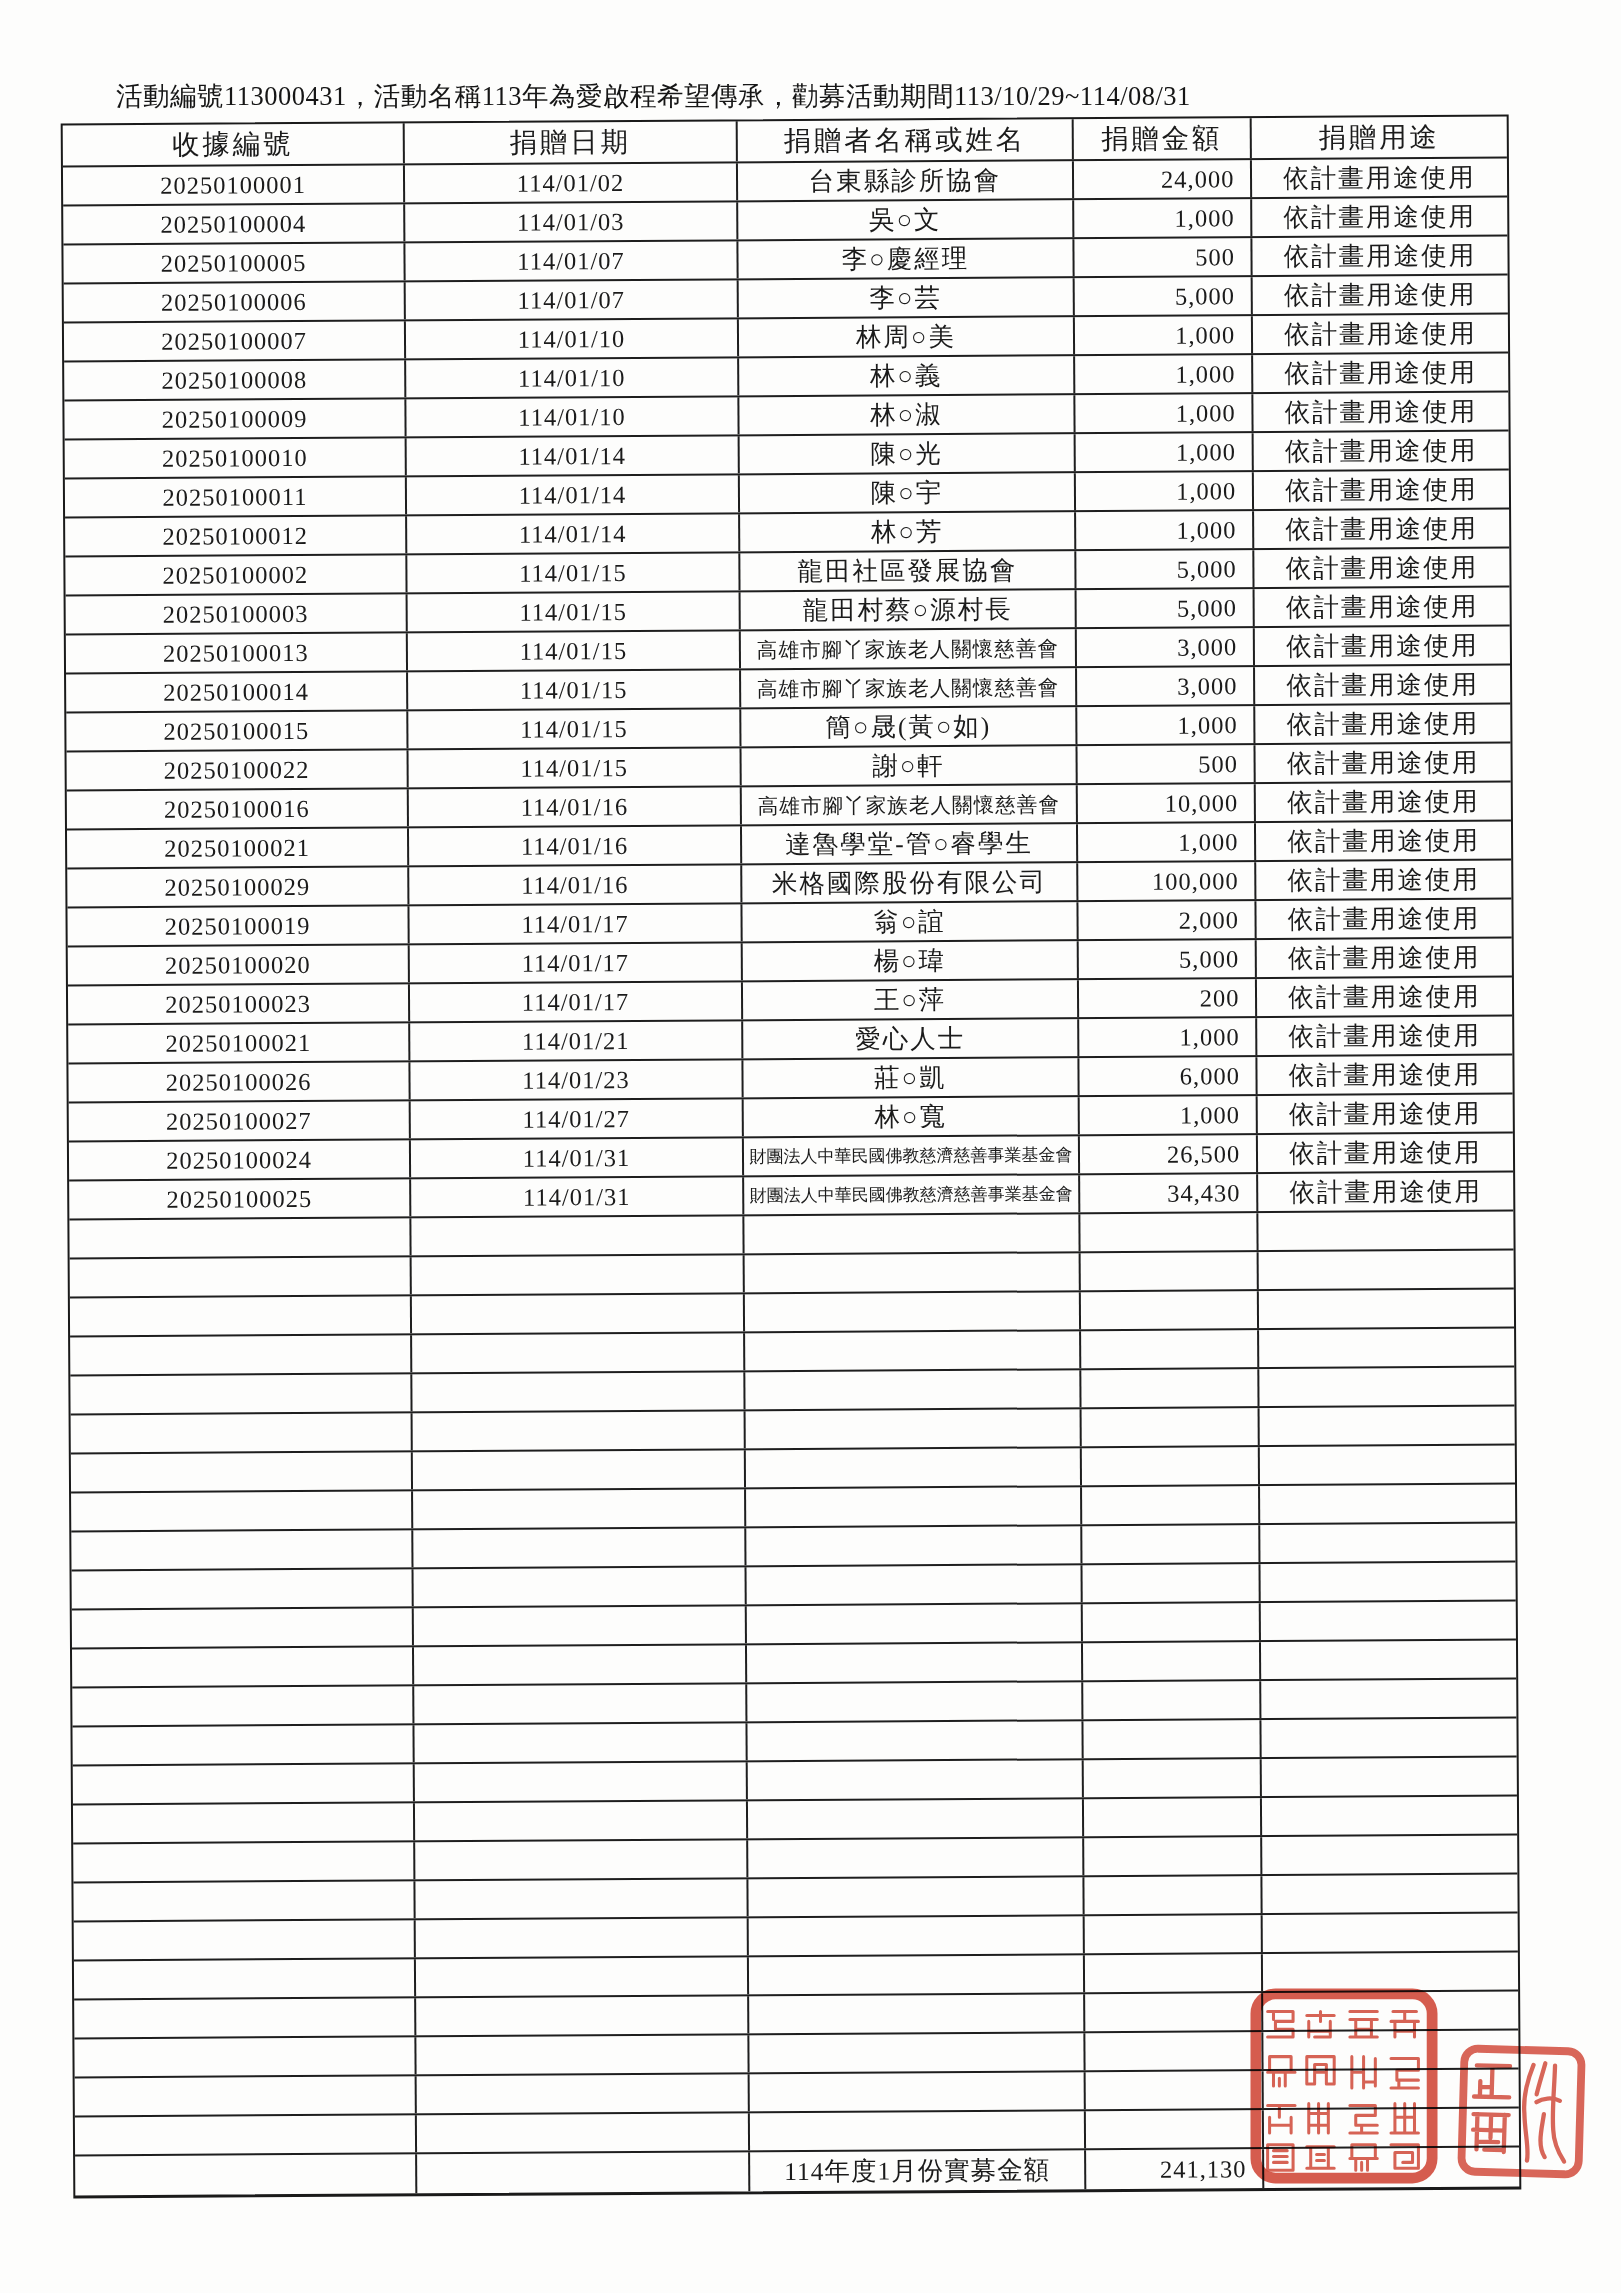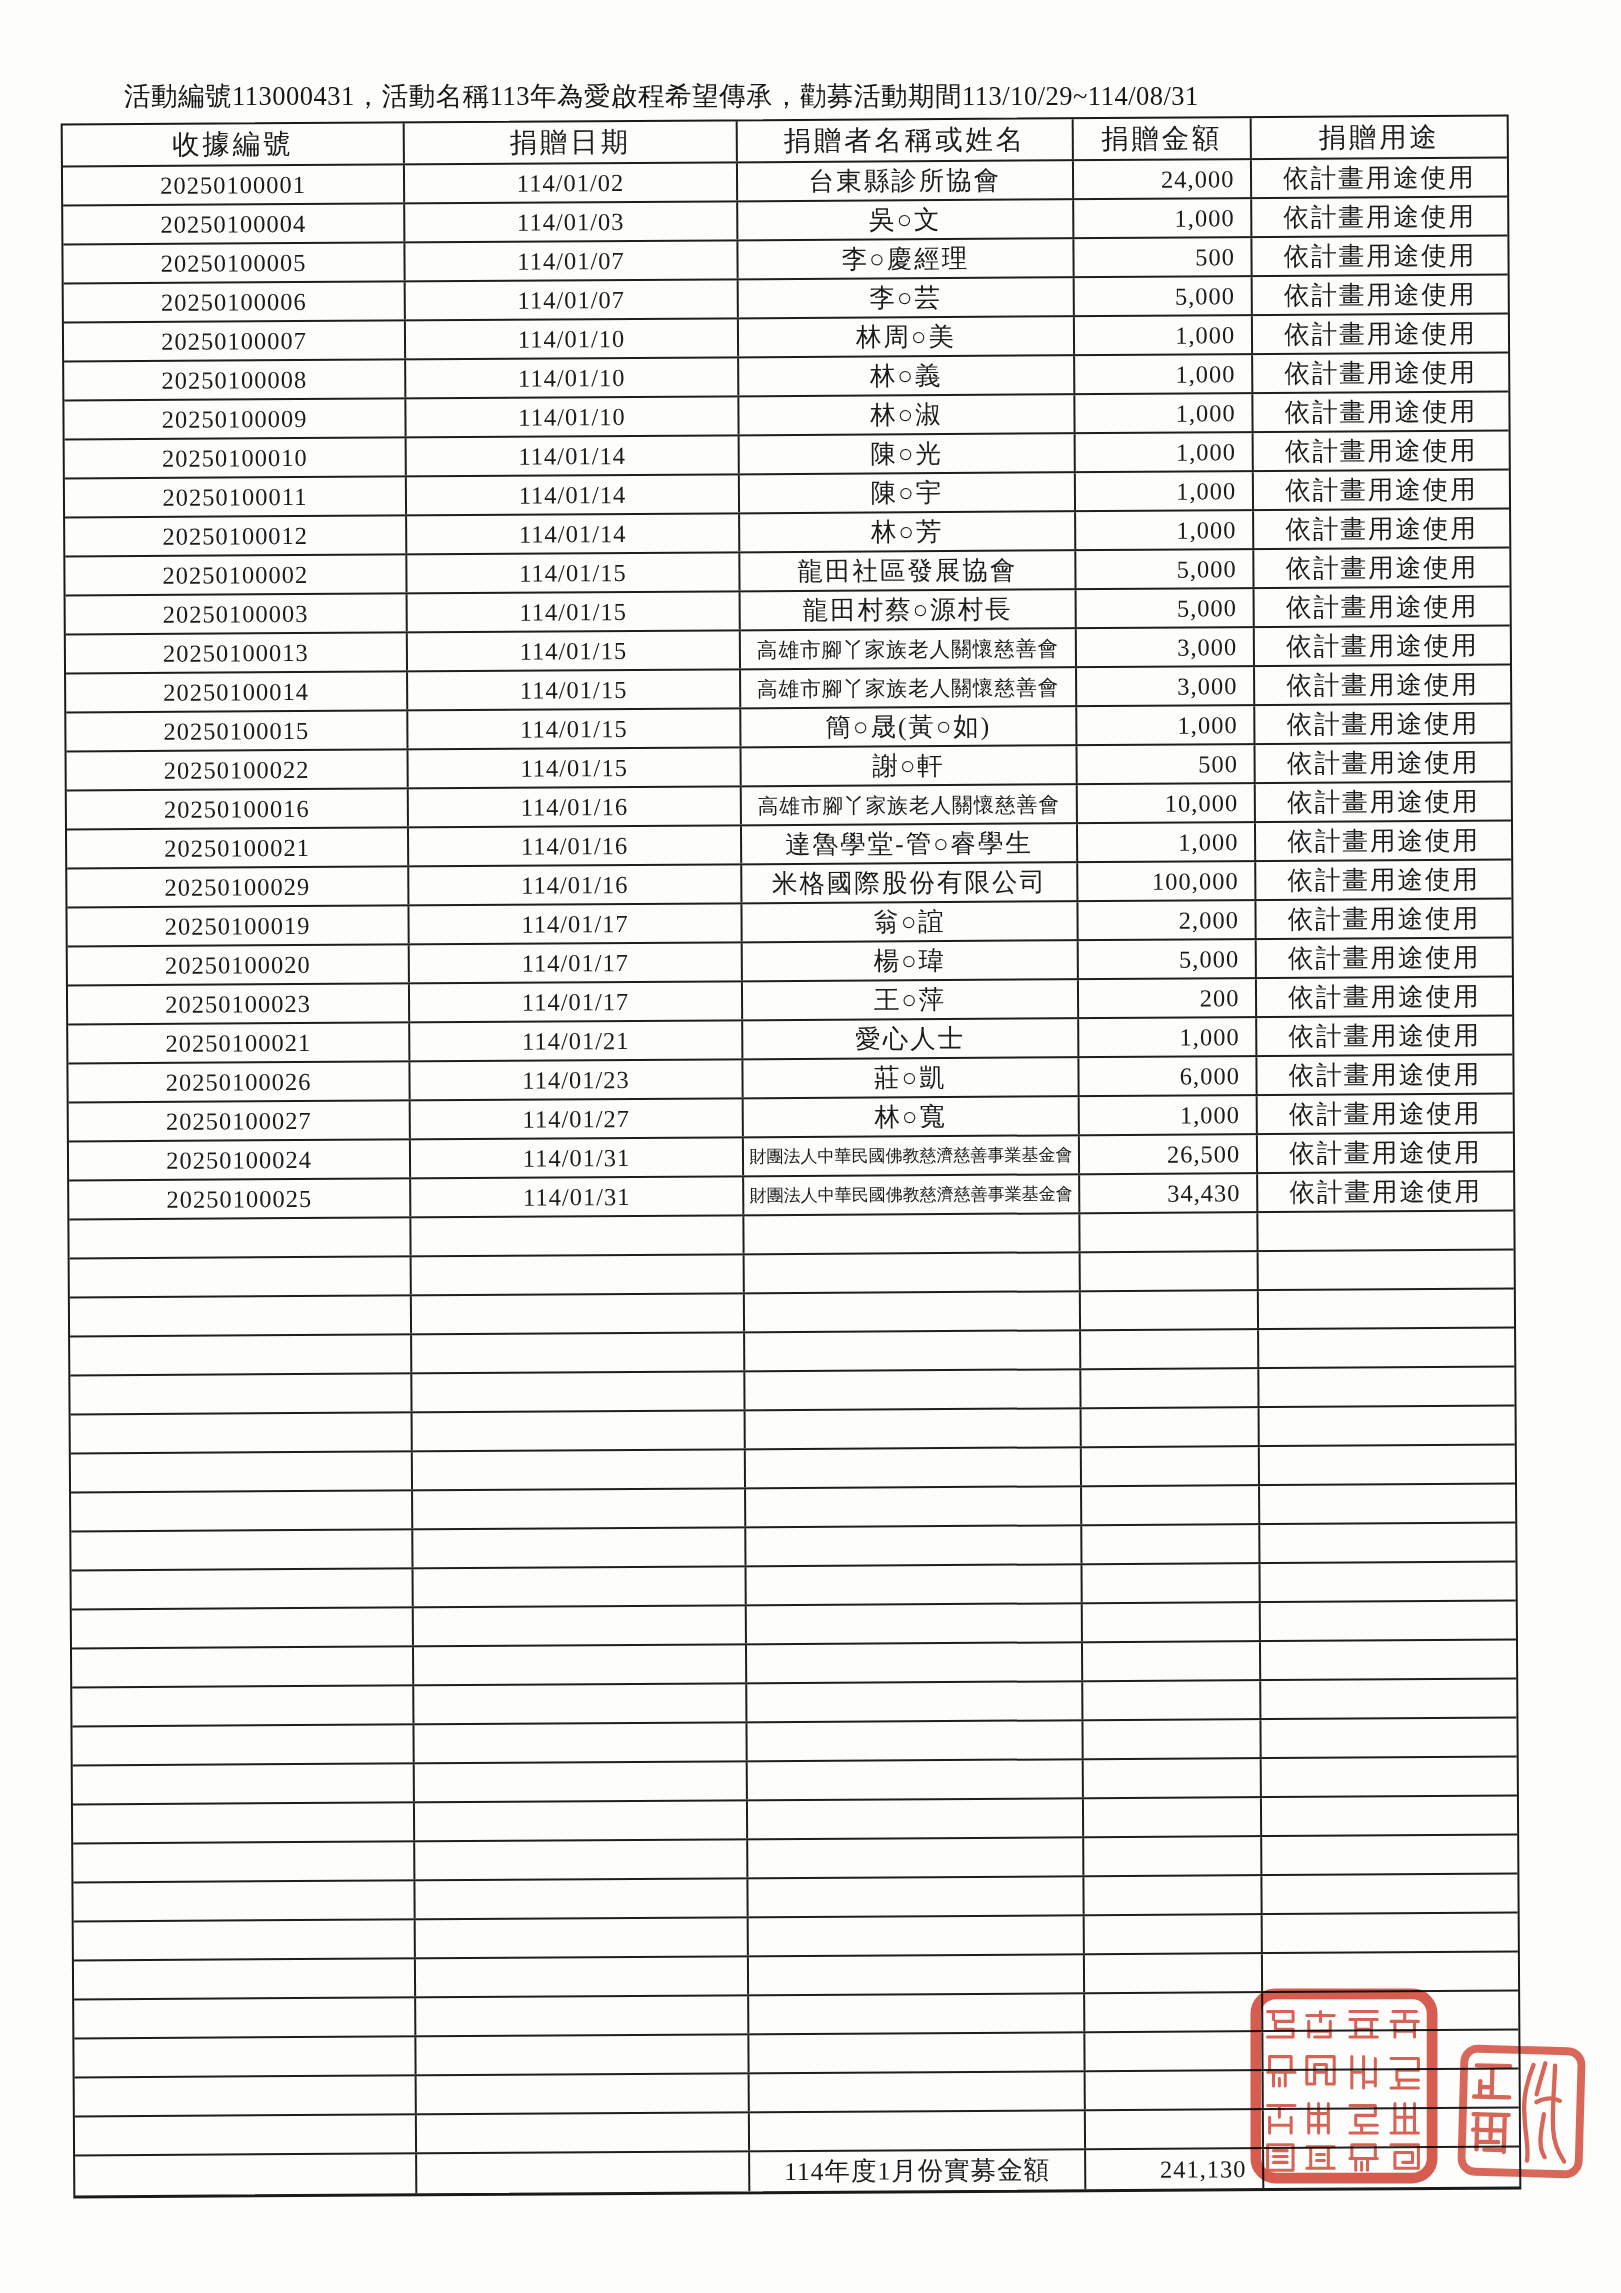--- a/index.html
+++ b/index.html
@@ -2,21 +2,21 @@
 <html><head>
 <meta charset="utf-8">
 <style>
   html,body{margin:0;padding:0;background:#e8e8e8;}
   .page{
     position:relative;width:1621px;height:2294px;background:#fdfdfc;
     font-family:"Liberation Serif","DejaVu Serif",serif;color:#1b1b1b;
     overflow:hidden;margin:0 auto;
   }
   .doc-title{
-    position:absolute;left:124px;top:78px;font-size:26.5px;letter-spacing:0.5px;
+    position:absolute;left:116px;top:78px;font-size:26.5px;letter-spacing:0.5px;
     white-space:nowrap;color:#161616;
   }
   .tblwrap{
     position:absolute;left:67px;top:119px;width:1448px;
     transform:rotate(-0.35deg);transform-origin:50% 50%;
   }
   .tbl{border:2.9px solid #1a1a1a;border-bottom-width:3.9px;background:transparent;}
   .row{display:flex;height:39px;box-sizing:border-box;border-bottom:2.4px solid #1e1e1e;}
   .row.header{height:42px;}
   .row.total{border-bottom:none;}

